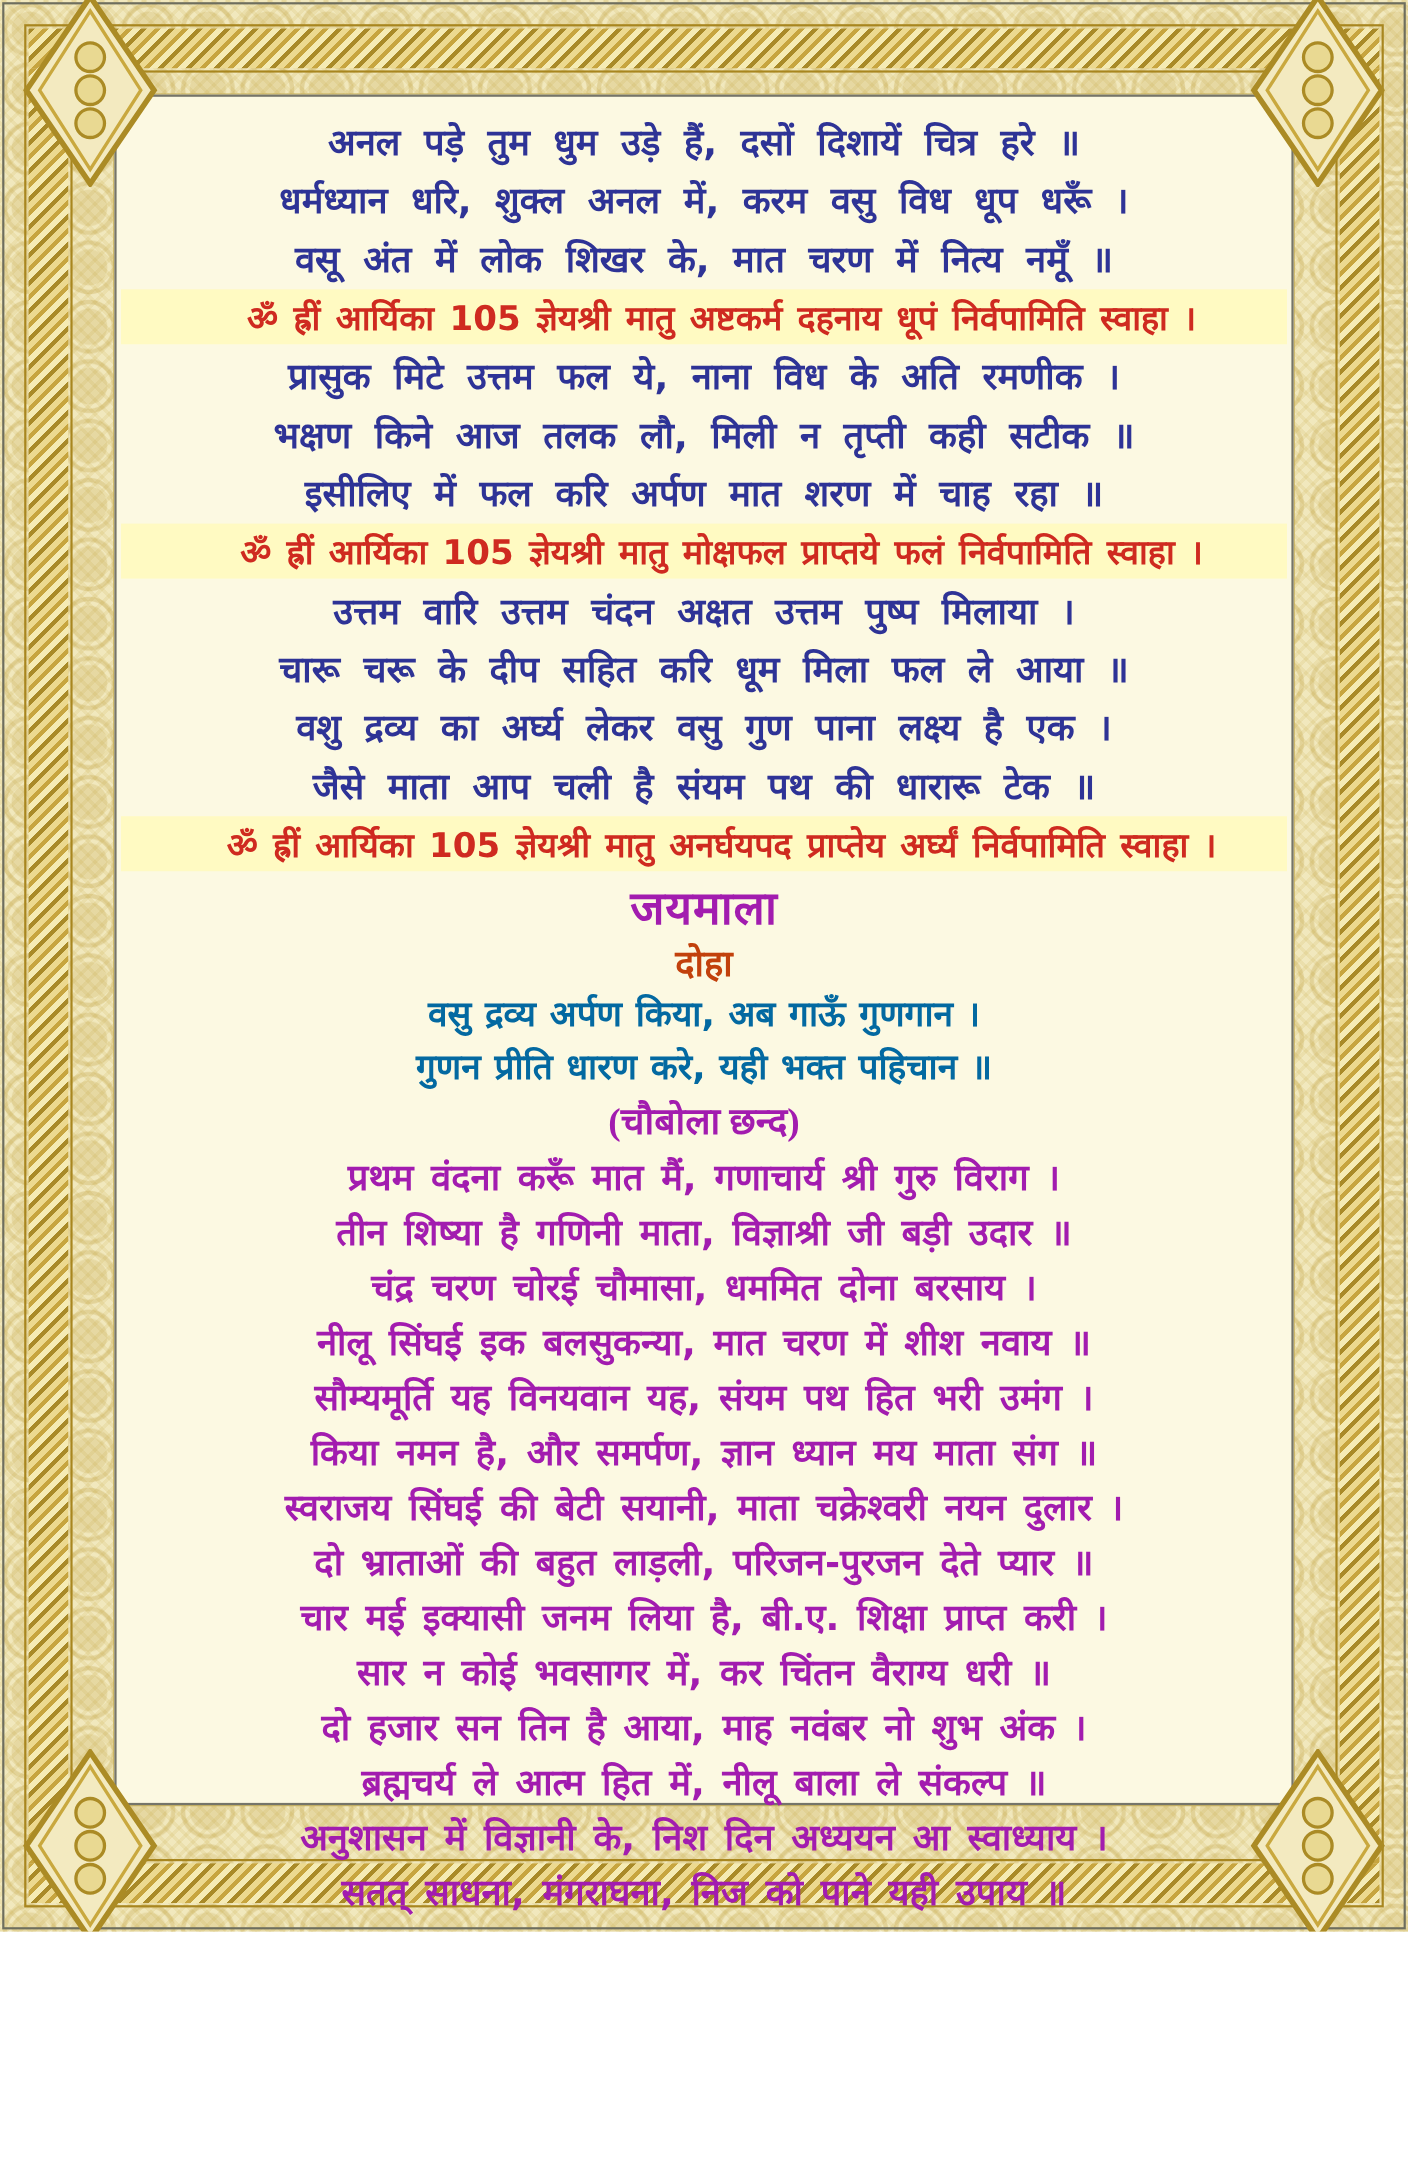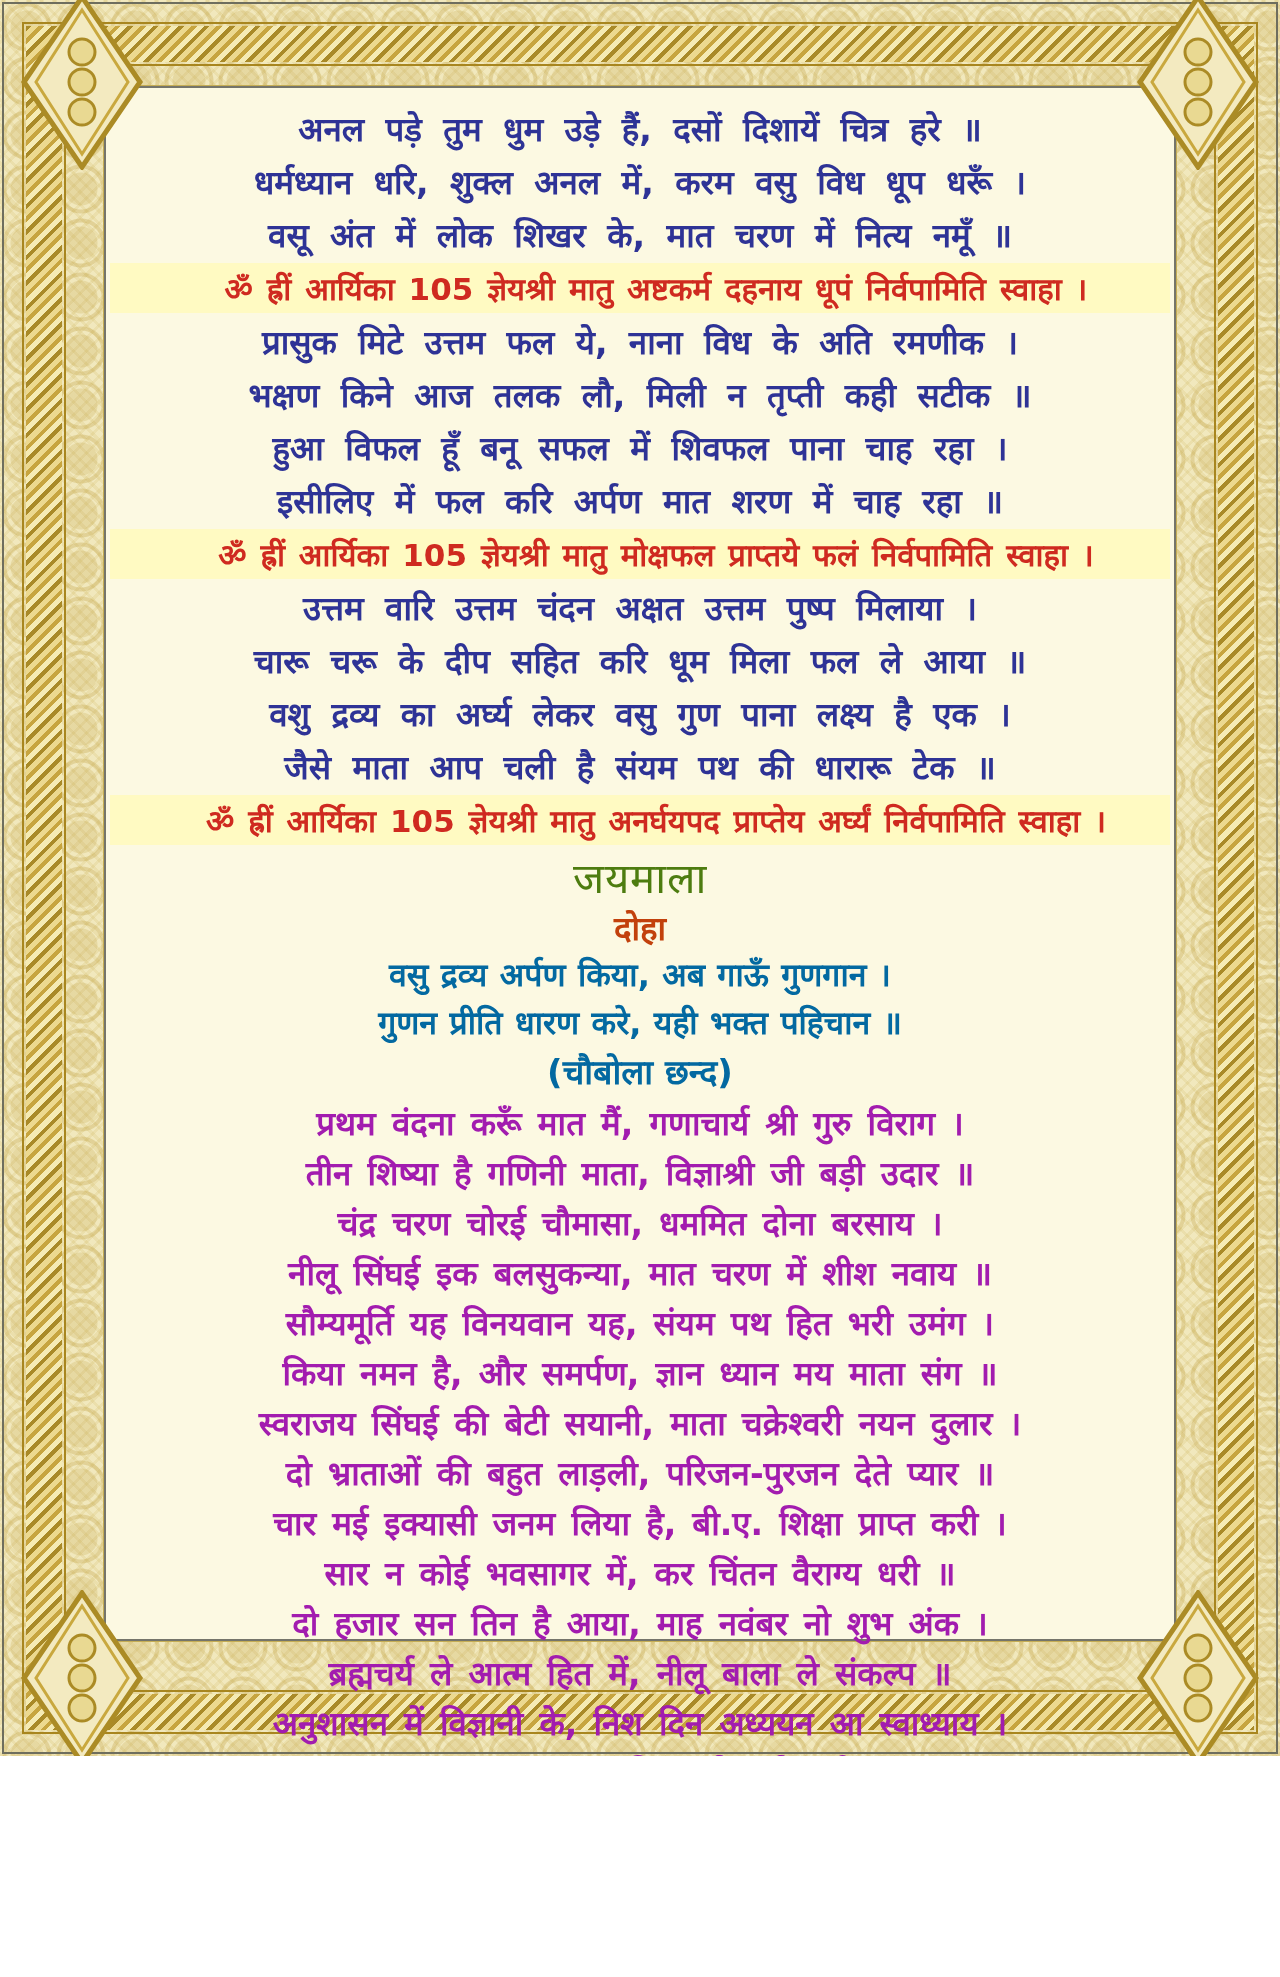--- a/index.html
+++ b/index.html
@@ -33,24 +33,24 @@
     box-sizing:border-box;
   }
   .row{display:flex;align-items:center;justify-content:center;text-align:center;}
   .verse{height:53px;color:#2e3396;font-size:33px;font-weight:600;word-spacing:.30em;}
   .chhand-line{height:50px;color:#a21caf;font-size:33px;font-weight:600;word-spacing:.14em;}
   .mantra{
     height:50px;margin:2px 0;
     background:#fffac2;
     color:#cf2a20;font-size:31px;font-weight:700;word-spacing:.10em;padding-left:32px;
   }
-  .h-jaymala{height:58px;color:#4d7c0f;font-size:42px;font-weight:400;letter-spacing:.02em;}
+  .h-jaymala{height:58px;color:#a21caf;font-size:42px;font-weight:700;letter-spacing:.02em;}
   .h-doha{height:44px;color:#c2410c;font-size:33px;font-weight:700;}
   .doha-line{height:48px;color:#0369a1;font-size:32px;font-weight:700;word-spacing:.04em;}
-  .h-chhand{height:52px;color:#0369a1;font-size:34px;font-weight:700;}
+  .h-chhand{height:52px;color:#a21caf;font-size:34px;font-weight:700;font-family:Liberation Serif, serif;}
   .diamond{position:absolute;width:124px;height:176px;z-index:4;}
   .d-tl{left:20px;top:-6px;}
   .d-tr{right:20px;top:-6px;}
   .d-bl{left:20px;bottom:-10px;}
   .d-br{right:20px;bottom:-10px;}
   .oval{
     position:absolute;left:50%;top:1874px;transform:translateX(-50%);
     width:50px;height:66px;border-radius:50%;
     background:#eef0bc;border:3px solid #c2a23a;z-index:5;
   }
@@ -107,21 +107,20 @@
   <div class="panel">
 
     <div class="row verse">अनल पड़े तुम धुम उड़े हैं, दसों दिशायें चित्र हरे ॥</div>
     <div class="row verse">धर्मध्यान धरि, शुक्ल अनल में, करम वसु विध धूप धरूँ ।</div>
     <div class="row verse">वसू अंत में लोक शिखर के, मात चरण में नित्य नमूँ ॥</div>
 
     <div class="row mantra">ॐ ह्रीं आर्यिका 105 ज्ञेयश्री मातु अष्टकर्म दहनाय धूपं निर्वपामिति स्वाहा ।</div>
 
     <div class="row verse">प्रासुक मिटे उत्तम फल ये, नाना विध के अति रमणीक ।</div>
     <div class="row verse">भक्षण किने आज तलक लौ, मिली न तृप्ती कही सटीक ॥</div>
-    <div class="row verse">हुआ विफल हूँ बनू सफल में शिवफल पाना चाह रहा ।</div>
     <div class="row verse">इसीलिए में फल करि अर्पण मात शरण में चाह रहा ॥</div>
 
     <div class="row mantra">ॐ ह्रीं आर्यिका 105 ज्ञेयश्री मातु मोक्षफल प्राप्तये फलं निर्वपामिति स्वाहा ।</div>
 
     <div class="row verse">उत्तम वारि उत्तम चंदन अक्षत उत्तम पुष्प मिलाया ।</div>
     <div class="row verse">चारू चरू के दीप सहित करि धूम मिला फल ले आया ॥</div>
     <div class="row verse">वशु द्रव्य का अर्घ्य लेकर वसु गुण पाना लक्ष्य है एक ।</div>
     <div class="row verse">जैसे माता आप चली है संयम पथ की धारारू टेक ॥</div>
 
     <div class="row mantra">ॐ ह्रीं आर्यिका 105 ज्ञेयश्री मातु अनर्घयपद प्राप्तेय अर्घ्यं निर्वपामिति स्वाहा ।</div>

